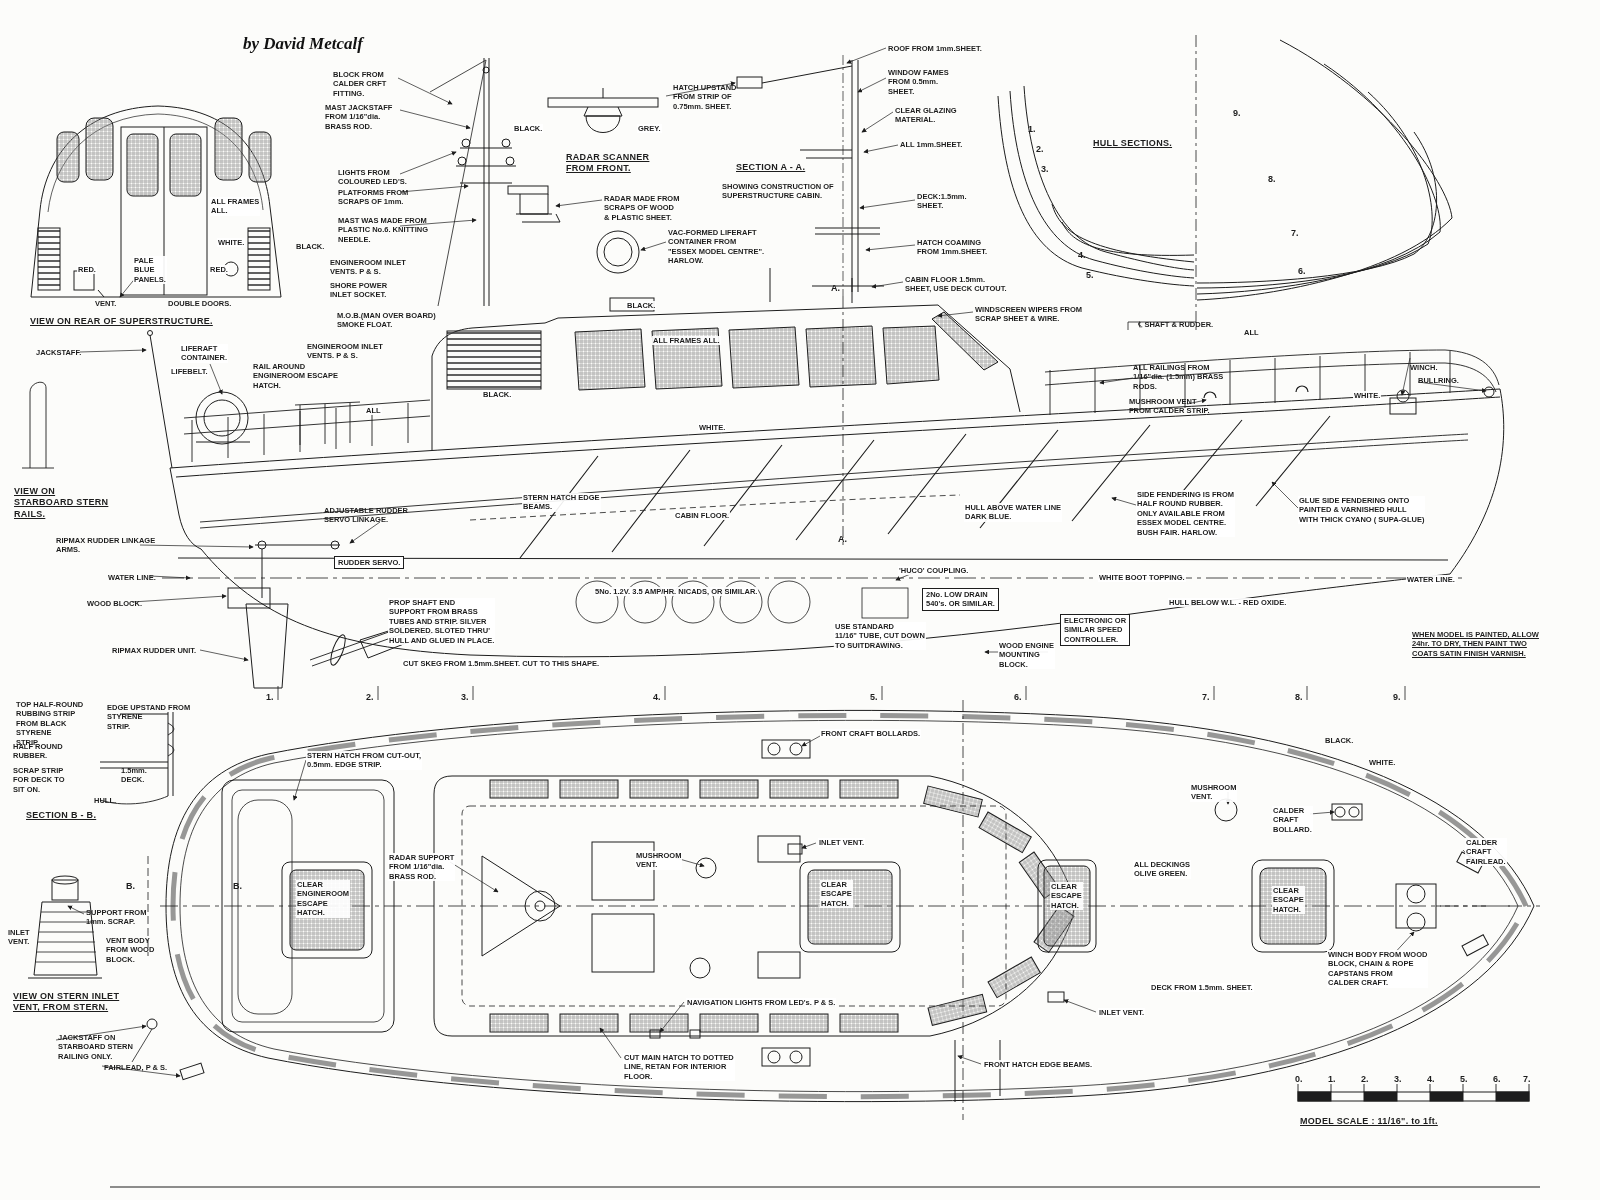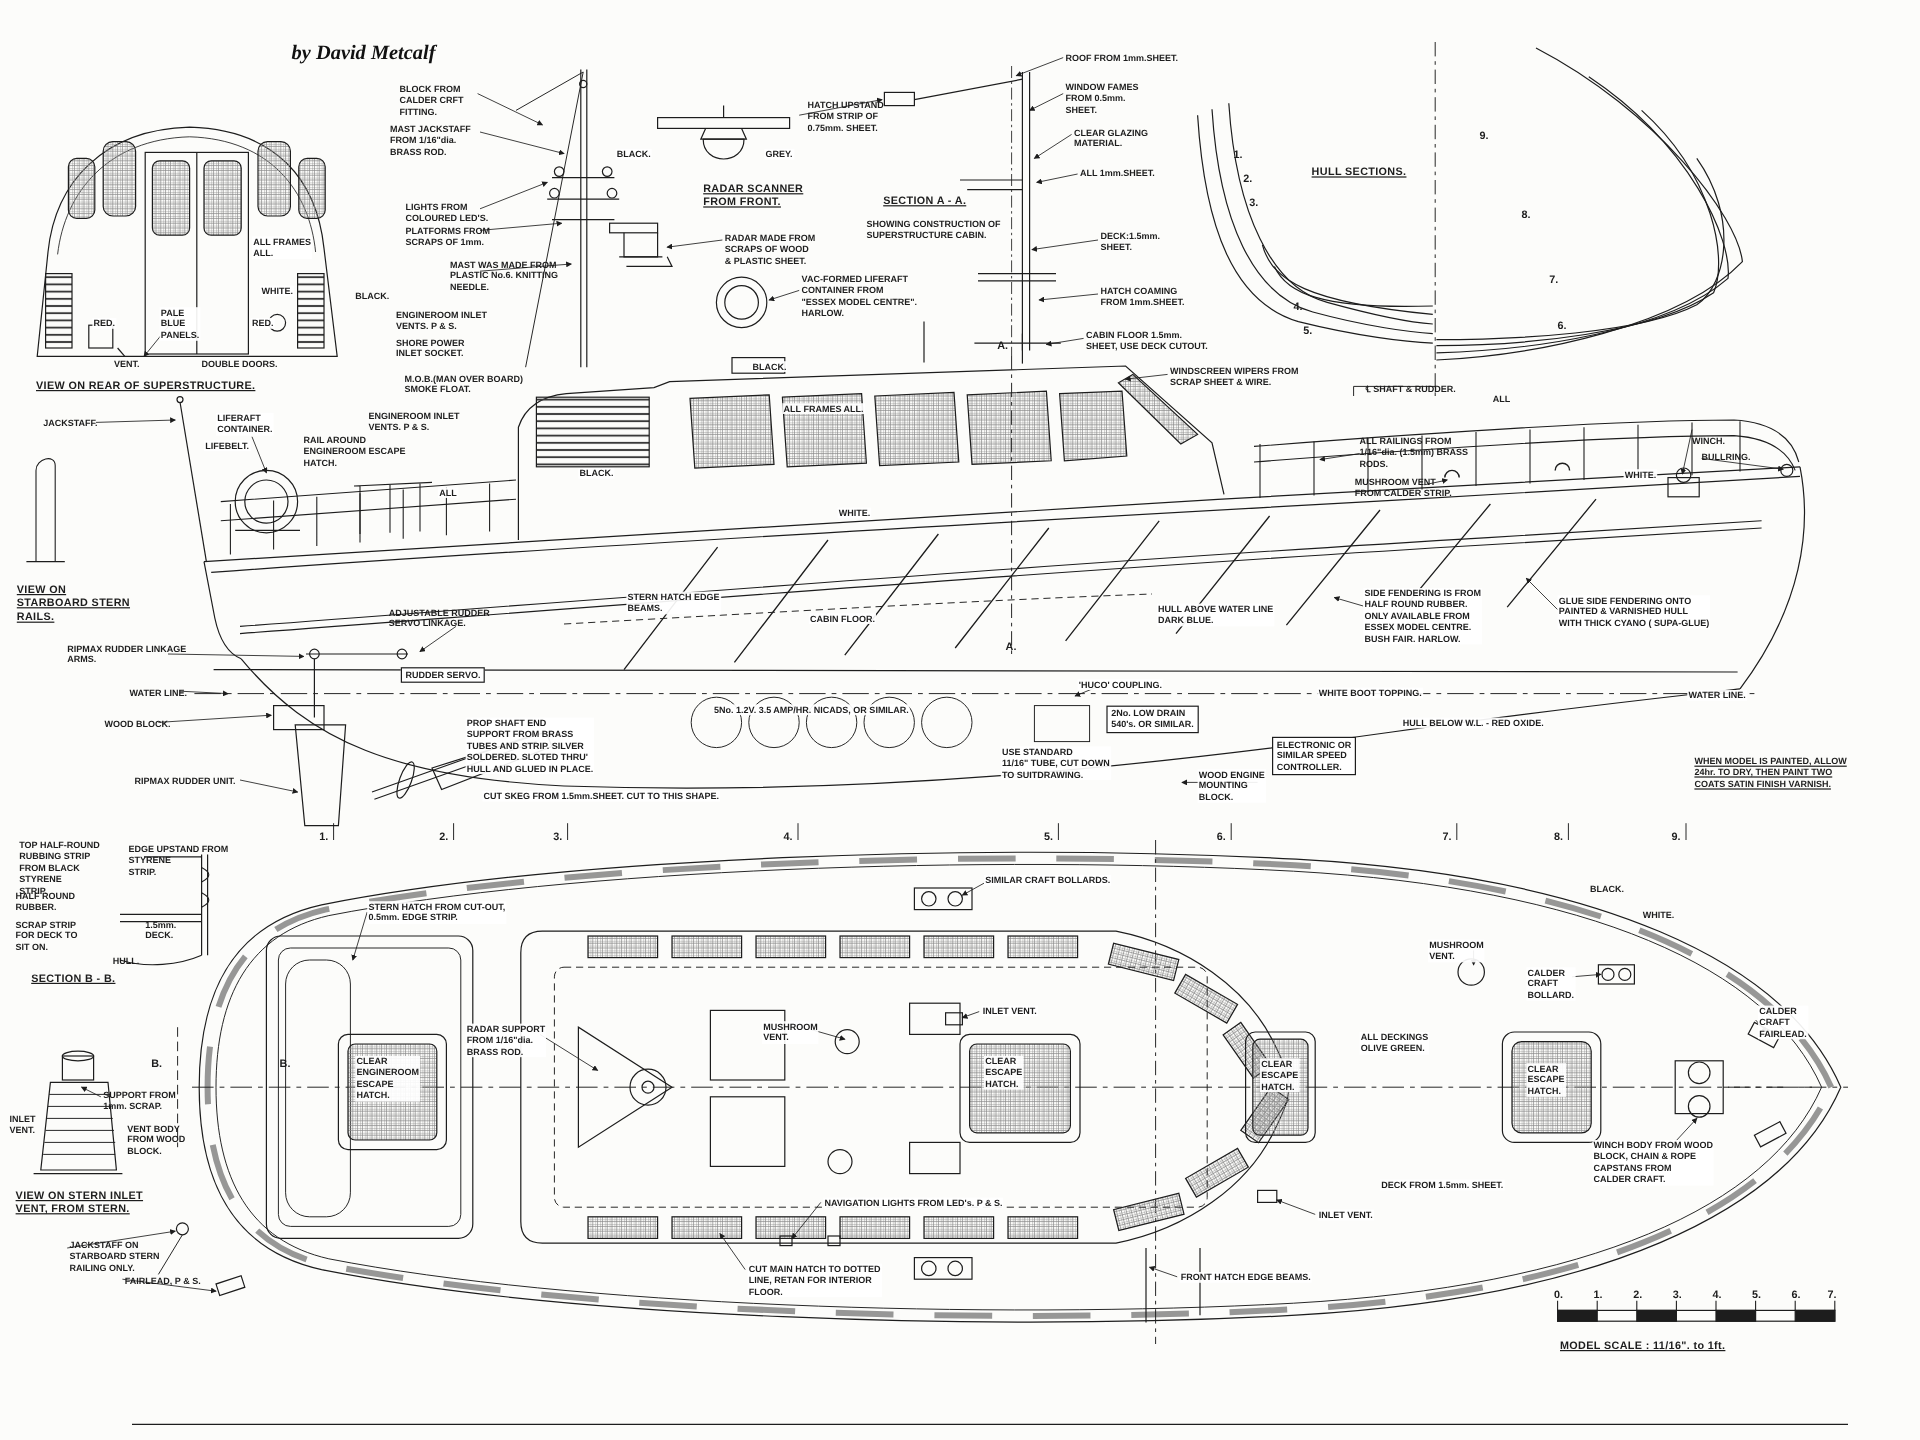--- a/index.html
+++ b/index.html
@@ -371,30 +371,30 @@
 
 <div class="annotation-layer">
       <div class="lbl" style="left: 333px; top: 70px;">BLOCK FROM
 CALDER CRFT
 FITTING.</div>
       <div class="lbl" style="left: 325px; top: 103px;">MAST JACKSTAFF
 FROM 1/16"dia.
 BRASS ROD.</div>
       <div class="lbl chip" style="left: 513px; top: 124px;">BLACK.</div>
       <div class="lbl chip" style="left: 637px; top: 124px;">GREY.</div>
-      <div class="lbl h" style="left: 586px; top: 152px;">RADAR SCANNER
+      <div class="lbl h" style="left: 566px; top: 152px;">RADAR SCANNER
 FROM FRONT.</div>
       <div class="lbl" style="left: 338px; top: 168px;">LIGHTS FROM
 COLOURED LED'S.</div>
       <div class="lbl" style="left: 338px; top: 188px;">PLATFORMS FROM
 SCRAPS OF 1mm.</div>
       <div class="lbl" style="left: 604px; top: 194px;">RADAR MADE FROM
 SCRAPS OF WOOD
 &amp; PLASTIC SHEET.</div>
-      <div class="lbl" style="left: 338px; top: 216px; margin-left: 37px;">MAST WAS MADE FROM
+      <div class="lbl" style="left: 338px; top: 216px;">MAST WAS MADE FROM
 PLASTIC No.6. KNITTING
 NEEDLE.</div>
       <div class="lbl" style="left: 668px; top: 228px;">VAC-FORMED LIFERAFT
 CONTAINER FROM
 "ESSEX MODEL CENTRE".
 HARLOW.</div>
       <div class="lbl" style="left: 330px; top: 258px;">ENGINEROOM INLET
 VENTS. P &amp; S.</div>
       <div class="lbl" style="left: 330px; top: 281px;">SHORE POWER
 INLET SOCKET.</div>
@@ -541,21 +541,21 @@
 RUBBER.</div>
       <div class="lbl" style="left: 13px; top: 766px;">SCRAP STRIP
 FOR DECK TO
 SIT ON.</div>
       <div class="lbl" style="left: 121px; top: 766px;">1.5mm.
 DECK.</div>
       <div class="lbl" style="left: 94px; top: 796px;">HULL.</div>
       <div class="lbl h" style="left: 26px; top: 810px;">SECTION B - B.</div>
       <div class="lbl chip" style="left: 306px; top: 751px;">STERN HATCH FROM CUT-OUT,
 0.5mm. EDGE STRIP.</div>
-      <div class="lbl chip" style="left: 820px; top: 729px;">SIMILAR CRAFT BOLLARDS.</div>
+      <div class="lbl chip" style="left: 820px; top: 729px;">FRONT CRAFT BOLLARDS.</div>
       <div class="lbl chip" style="left: 388px; top: 853px;">RADAR SUPPORT
 FROM 1/16"dia.
 BRASS ROD.</div>
       <div class="lbl chip" style="left: 296px; top: 880px;">CLEAR
 ENGINEROOM
 ESCAPE
 HATCH.</div>
       <div class="lbl chip" style="left: 635px; top: 851px;">MUSHROOM
 VENT.</div>
       <div class="lbl chip" style="left: 818px; top: 838px;">INLET VENT.</div>

